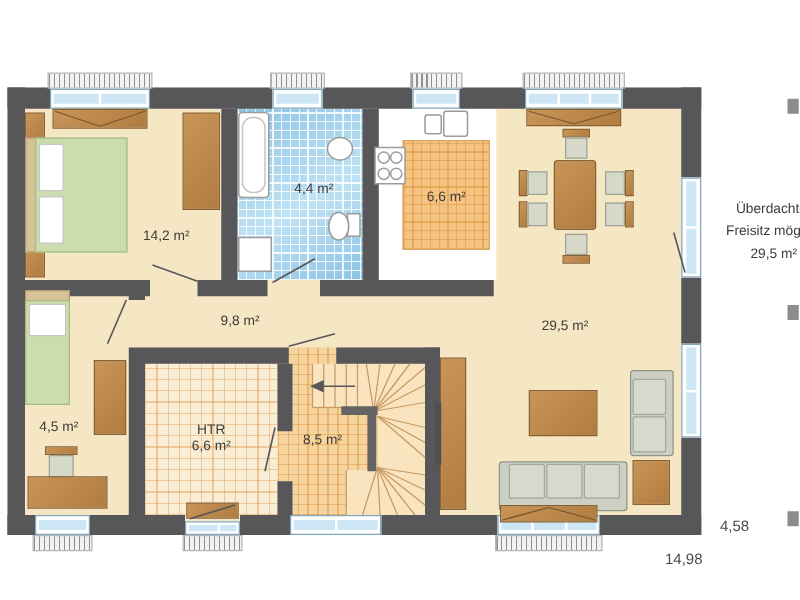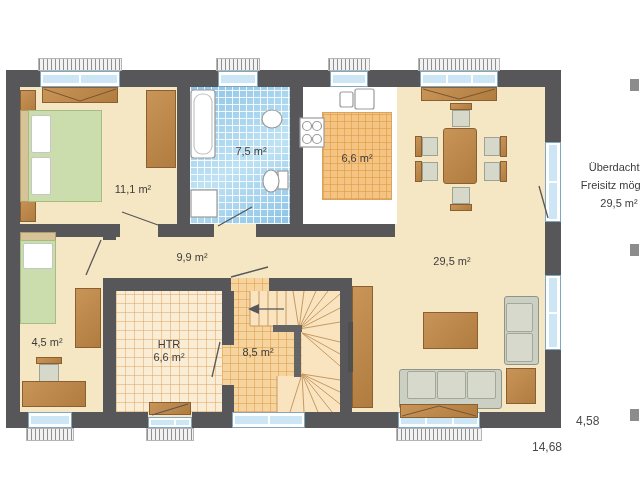--- a/index.html
+++ b/index.html
@@ -250,38 +250,38 @@
       <rect x="340" y="92" width="13" height="15" rx="2"></rect>
       <rect x="355" y="89" width="19" height="20" rx="2"></rect>
       <rect x="300" y="118" width="24" height="29"></rect>
       <circle cx="307" cy="126" r="4.5" fill="none"></circle>
         <circle cx="317" cy="126" r="4.5" fill="none"></circle>
       <circle cx="307" cy="139" r="4.5" fill="none"></circle>
         <circle cx="317" cy="139" r="4.5" fill="none"></circle>
     </g>
   </svg>
 
-  <span class="label" style="left:133px;top:189px">11,1 m²</span>
-  <span class="label" style="left:251px;top:151px">7,5 m²</span>
+  <span class="label" style="left:133px;top:189px">14,2 m²</span>
+  <span class="label" style="left:251px;top:151px">4,4 m²</span>
   <span class="label" style="left:357px;top:158px">6,6 m²</span>
   <span class="label" style="left:452px;top:261px">29,5 m²</span>
-  <span class="label" style="left:192px;top:257px">9,9 m²</span>
+  <span class="label" style="left:192px;top:257px">9,8 m²</span>
   <span class="label" style="left:47px;top:342px">4,5 m²</span>
   <div class="label" style="left:169px;top:351px;line-height:13px">
     <span>HTR</span><br>
     <span>6,6 m²</span>
   </div>
   <span class="label" style="left:258px;top:352px">8,5 m²</span>
 
   <div class="abs" style="left:576px;top:158px;width:86px;text-align:center;font-size:11px;color:#3C3C3B;line-height:18px;z-index:40">
     <div style="white-space:nowrap">Überdachter</div>
     <div style="white-space:nowrap">Freisitz möglich</div>
     <div style="white-space:nowrap">29,5 m²</div>
   </div>
 
   <span class="dim" style="left:576px;top:414px">4,58</span>
-  <span class="dim" style="left:532px;top:440px">14,68</span>
+  <span class="dim" style="left:532px;top:440px">14,98</span>
 
   <div class="marker" style="left:630px;top:79px"></div>
   <div class="marker" style="left:630px;top:244px"></div>
   <div class="marker" style="left:630px;top:409px"></div>
 
 </div>
 
 </body></html>

